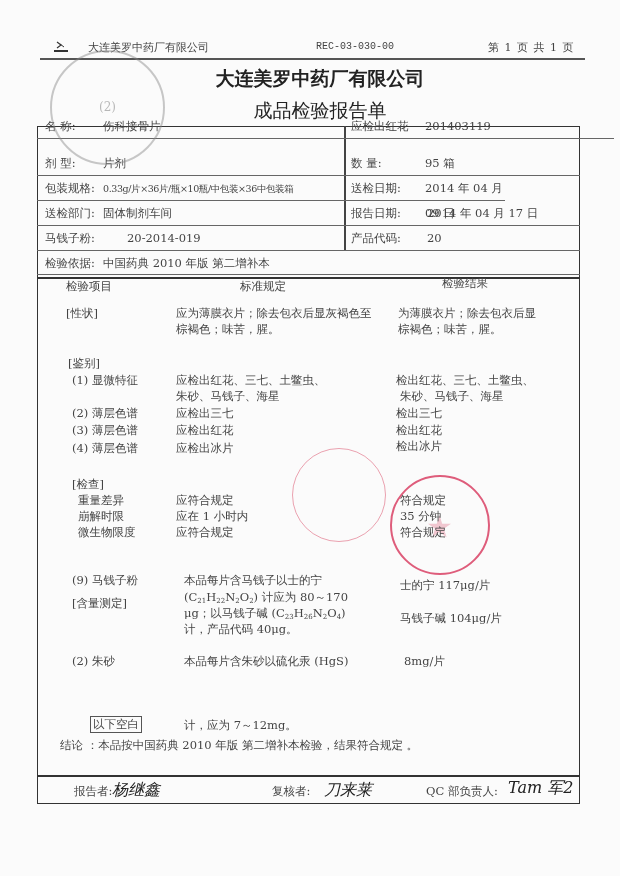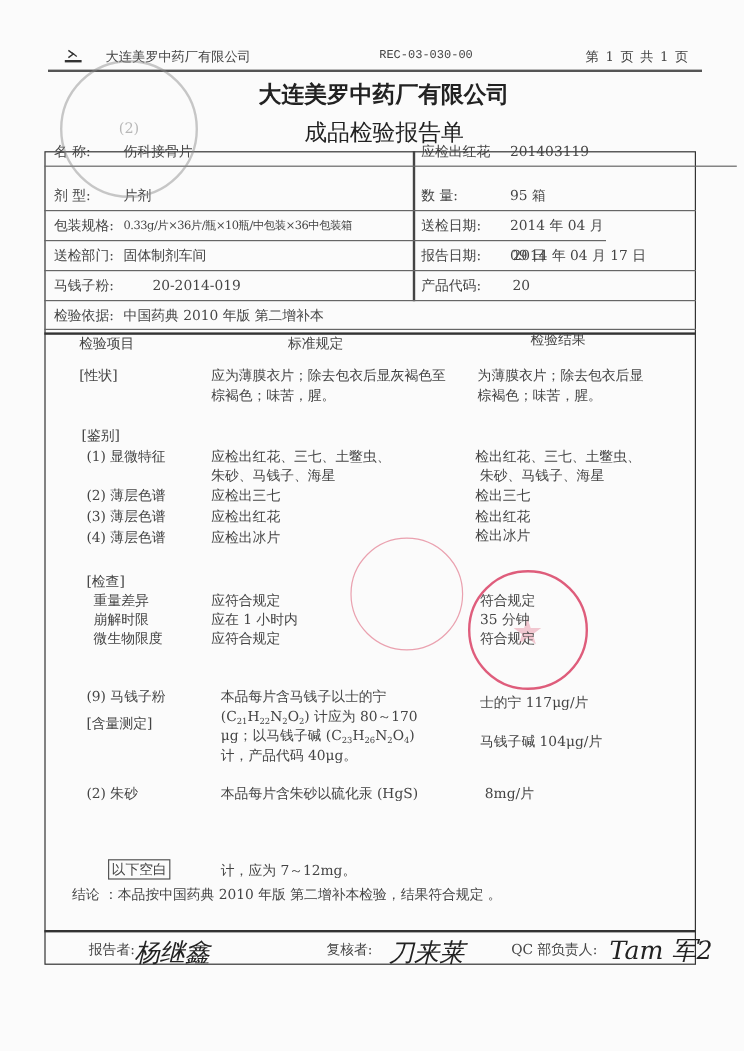--- a/index.html
+++ b/index.html
@@ -21,21 +21,21 @@
   .vdiv { left:344px; top:126px; width:1.5px; height:125px; background:#444; }
   .lbl { position:absolute; color:#444; }
   .val { position:absolute; color:#444; font-family:"DejaVu Serif", serif; }
   .basis-line { left:37px; top:274px; width:543px; height:1px; background:#666; }
   .basis-line2 { left:37px; top:277px; width:543px; height:1.5px; background:#333; }
 
   .t { position:absolute; font-size:11.5px; color:#444; white-space:nowrap; }
   .sub { font-size:7px; vertical-align:-2px; }
   .box-blank { border:1px solid #555; padding:0 2px; }
   .sign-line { left:37px; top:775px; width:543px; height:1.5px; background:#333; }
-  .sig { position:absolute; font-family:"DejaVu Serif", serif; font-style:italic; font-size:21px; color:#222; }
+  .sig { position:absolute; font-family:"DejaVu Serif", serif; font-style:italic; font-size:16px; color:#222; }
 
   .stamp { position:absolute; border-radius:50%; box-sizing:border-box; }
   .stamp-gray { left:50px; top:50px; width:115px; height:115px; border:2px solid #888; opacity:0.45; }
   .stamp-red1 { left:292px; top:448px; width:94px; height:94px; border:1.5px solid #e27a8f; opacity:0.7; }
   .stamp-red2 { left:390px; top:475px; width:100px; height:100px; border:2.5px solid #d8365c; opacity:0.8; }
   .stamp-txt { position:absolute; width:100%; text-align:center; font-size:9px; color:#d8365c; }
   .star { position:absolute; left:34px; top:32px; font-size:30px; color:#e27a8f; opacity:0.5; }
 </style>
 </head>
 <body>

